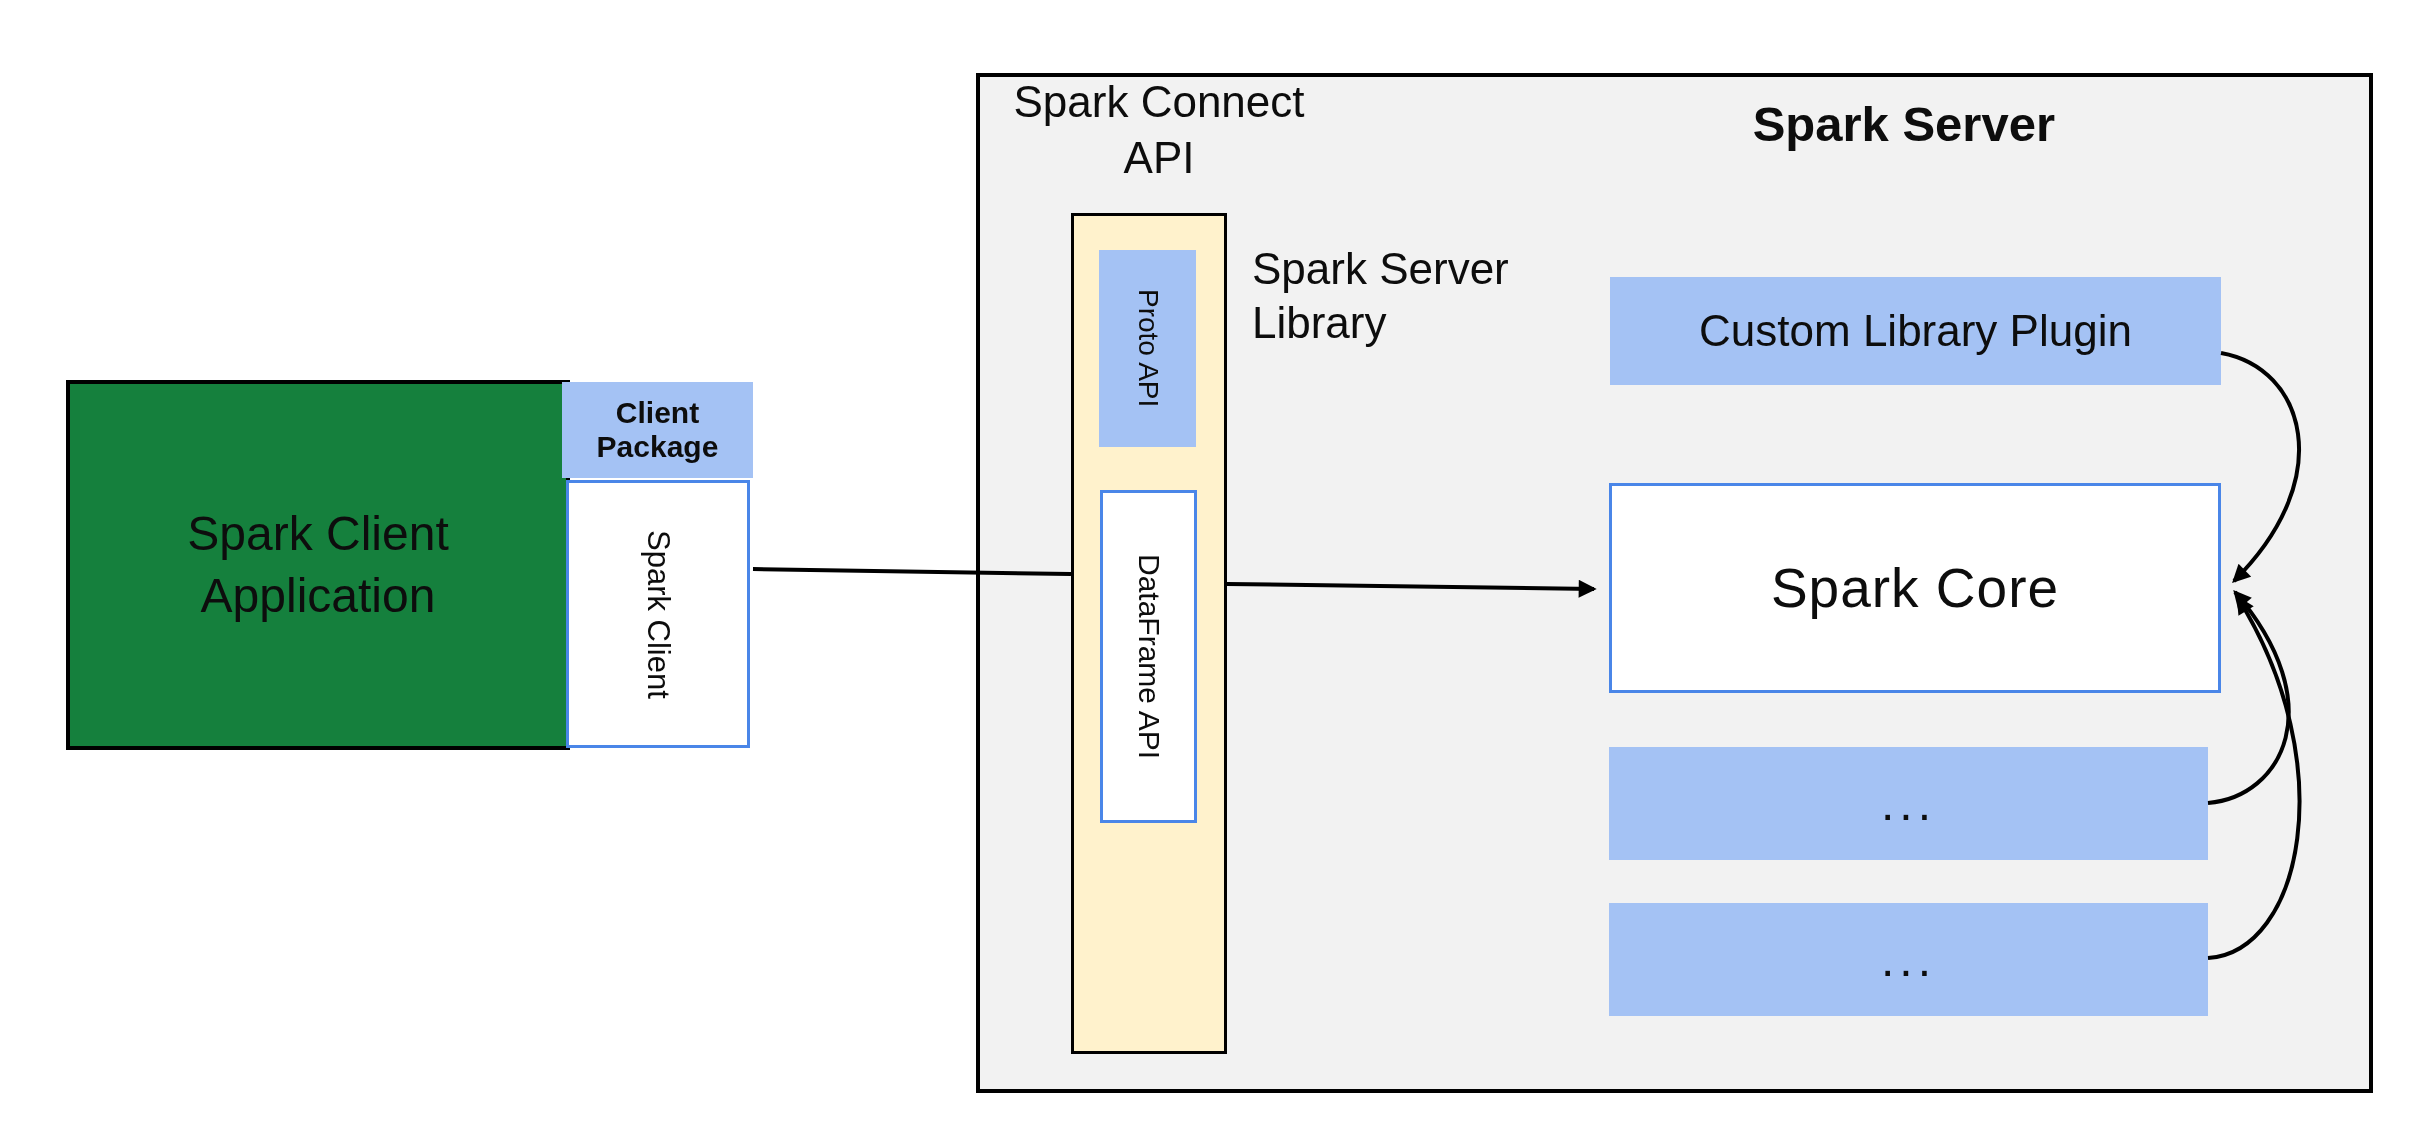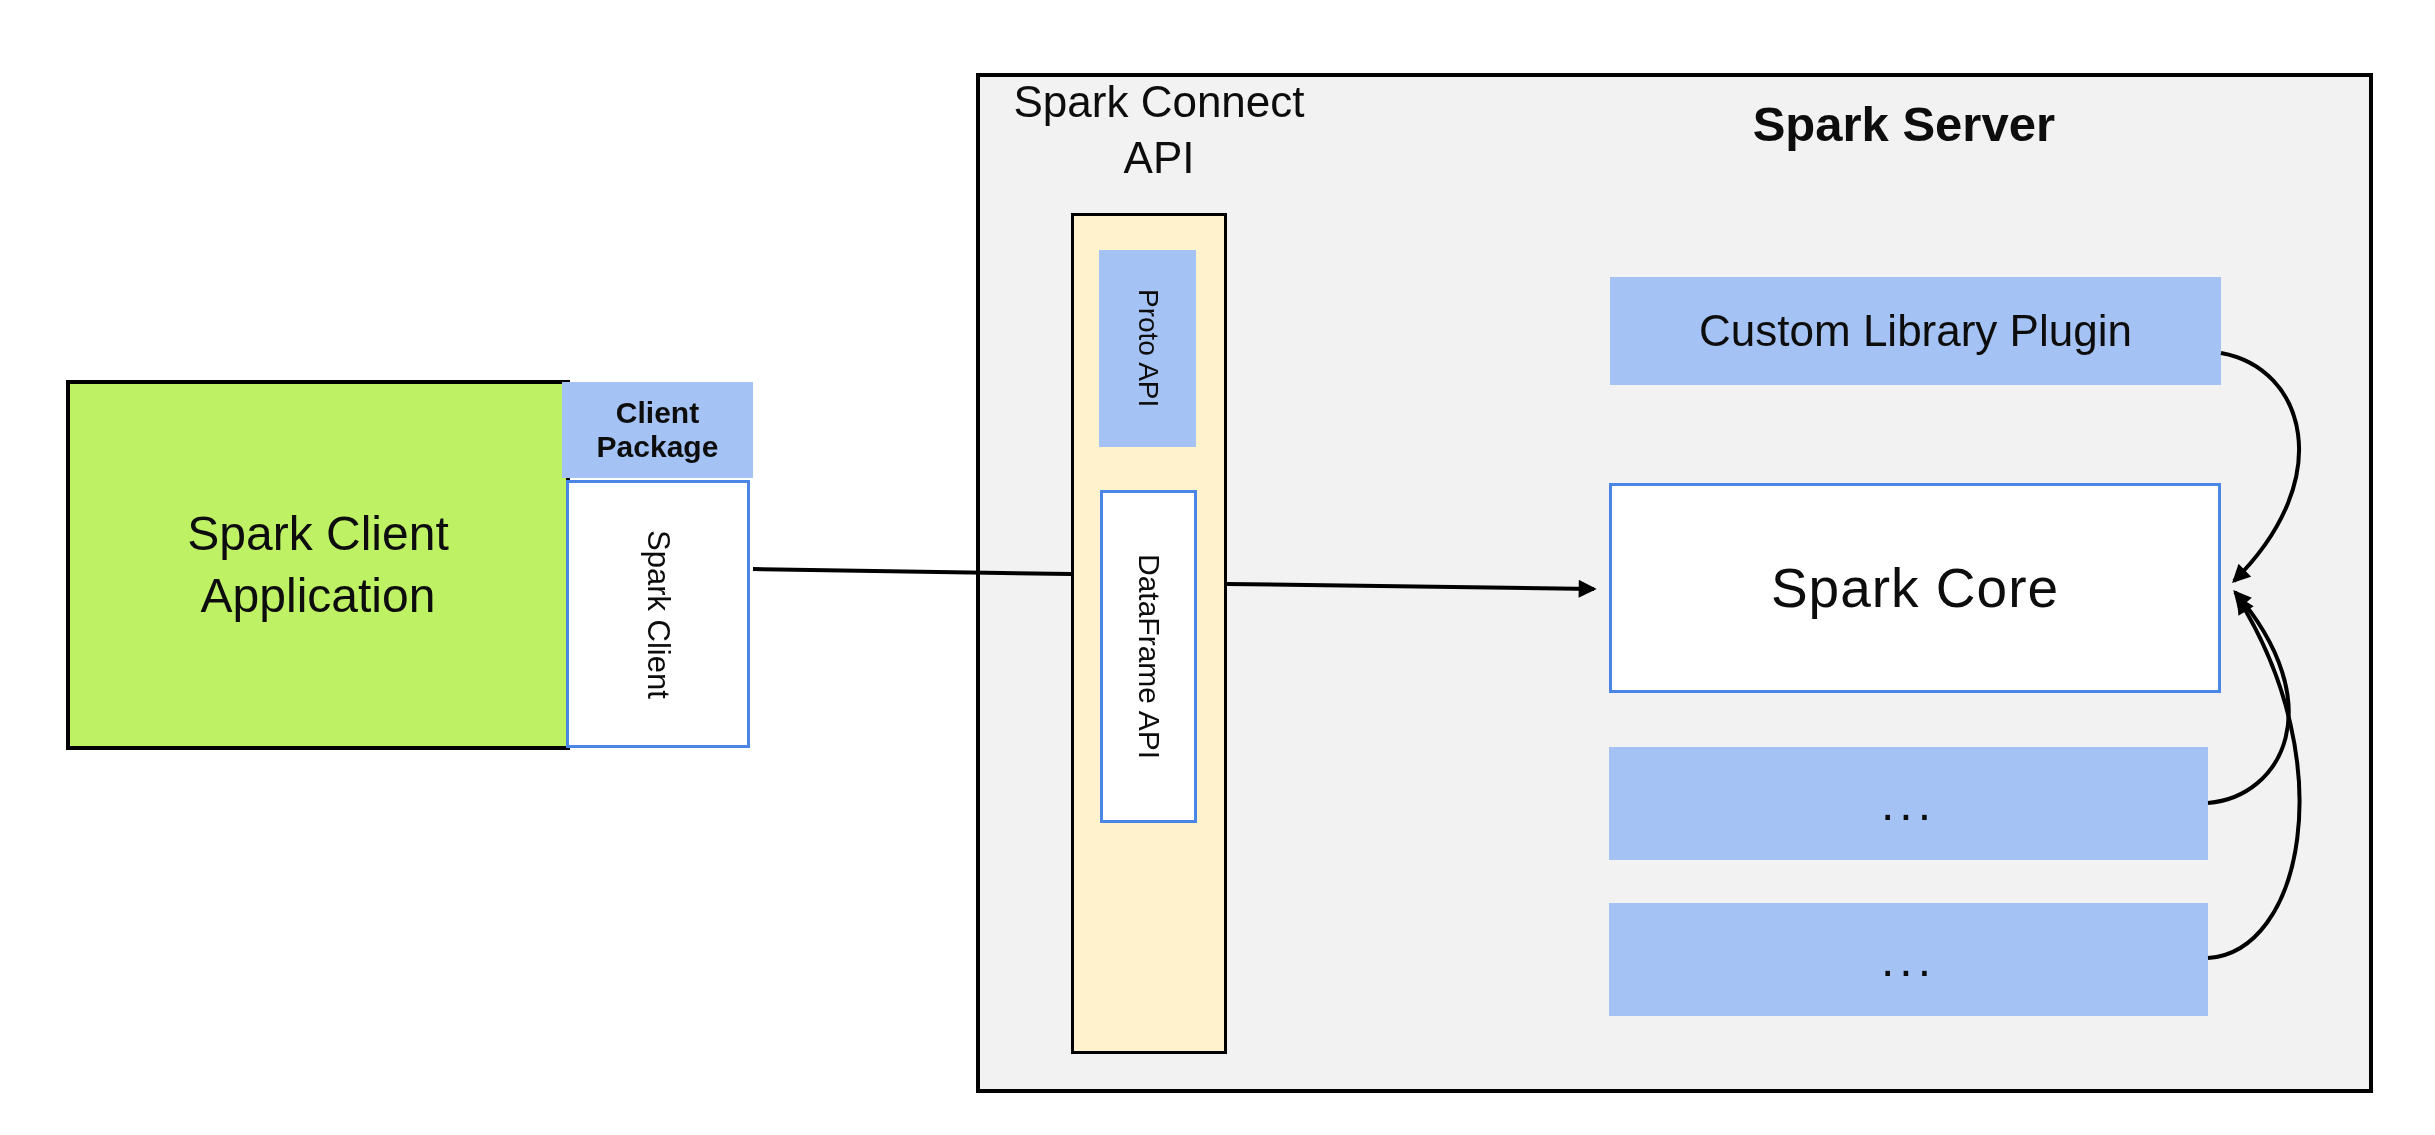--- a/index.html
+++ b/index.html
@@ -1,20 +1,20 @@
 <!DOCTYPE html>
 <html><head>
 <meta charset="utf-8">
 <style>
   html,body{margin:0;padding:0;background:#ffffff;}
   body{font-family:"Liberation Sans", sans-serif; color:#0d0d0d;}
   #canvas{position:relative;width:2435px;height:1135px;background:#ffffff;overflow:hidden;}
   .abs{position:absolute;box-sizing:border-box;}
   .panel{background:#f2f2f2;border:4px solid #000;}
-  .green{background:#bef264;border:4px solid #000;}
+  .green{background:#15803d;border:4px solid #000;}
   .bluefill{background:#a4c2f4;}
   .yellow{background:#fff2cc;border:3px solid #000;}
   .whiteblue{background:#ffffff;border:3px solid #4a86e8;}
   .center{display:flex;align-items:center;justify-content:center;text-align:center;}
   .vtext{writing-mode:vertical-rl;text-orientation:mixed;white-space:nowrap;}
   .lbl{color:#0d0d0d;}
   svg.overlay{position:absolute;left:0;top:0;pointer-events:none;}
 </style>
 </head>
 <body>
@@ -42,20 +42,21 @@
   <div class="abs yellow" style="left:1071px;top:213px;width:156px;height:841px;"></div>
 
   <div class="abs bluefill center" style="left:1099px;top:250px;width:97px;height:197px;">
     <span class="vtext" style="font-size:28px;">Proto API</span>
   </div>
 
   <div class="abs whiteblue center" style="left:1100px;top:490px;width:97px;height:333px;">
     <span class="vtext" style="font-size:30px;">DataFrame API</span>
   </div>
 
+  <div class="abs lbl" style="left:1252px;top:242px;width:300px;font-size:44px;line-height:54px;">Spark Server Library</div>
 
   <div class="abs bluefill center" style="left:1610px;top:277px;width:611px;height:108px;">
     <div style="font-size:44px;">Custom Library Plugin</div>
   </div>
 
   <div class="abs whiteblue center" style="left:1609px;top:483px;width:612px;height:210px;">
     <div style="font-size:55px;letter-spacing:1px;">Spark Core</div>
   </div>
 
   <div class="abs bluefill center" style="left:1609px;top:747px;width:599px;height:113px;">

